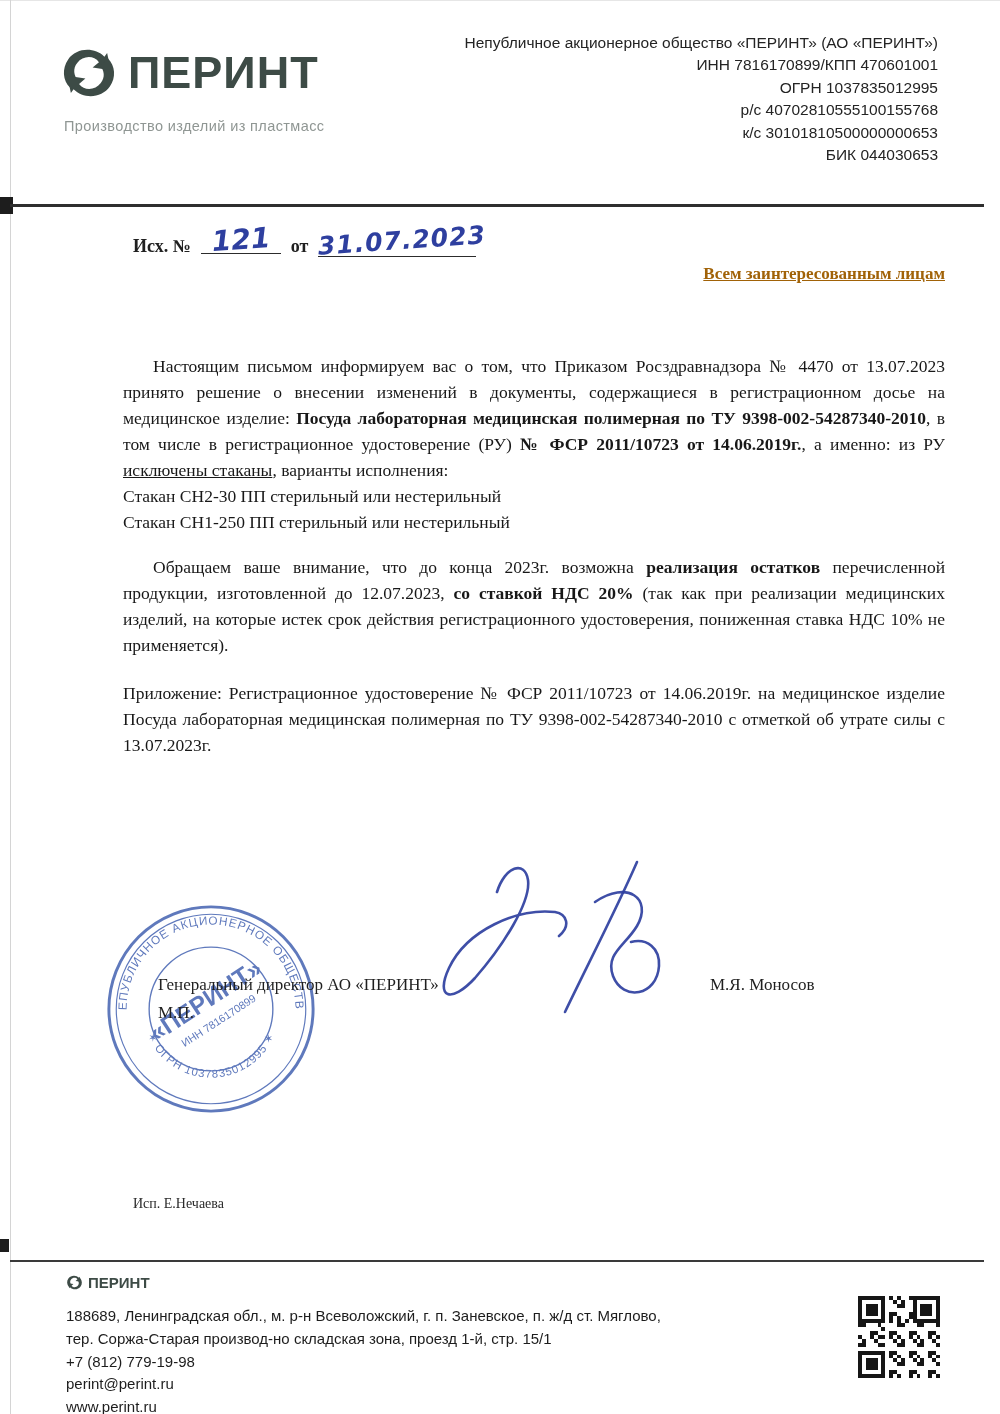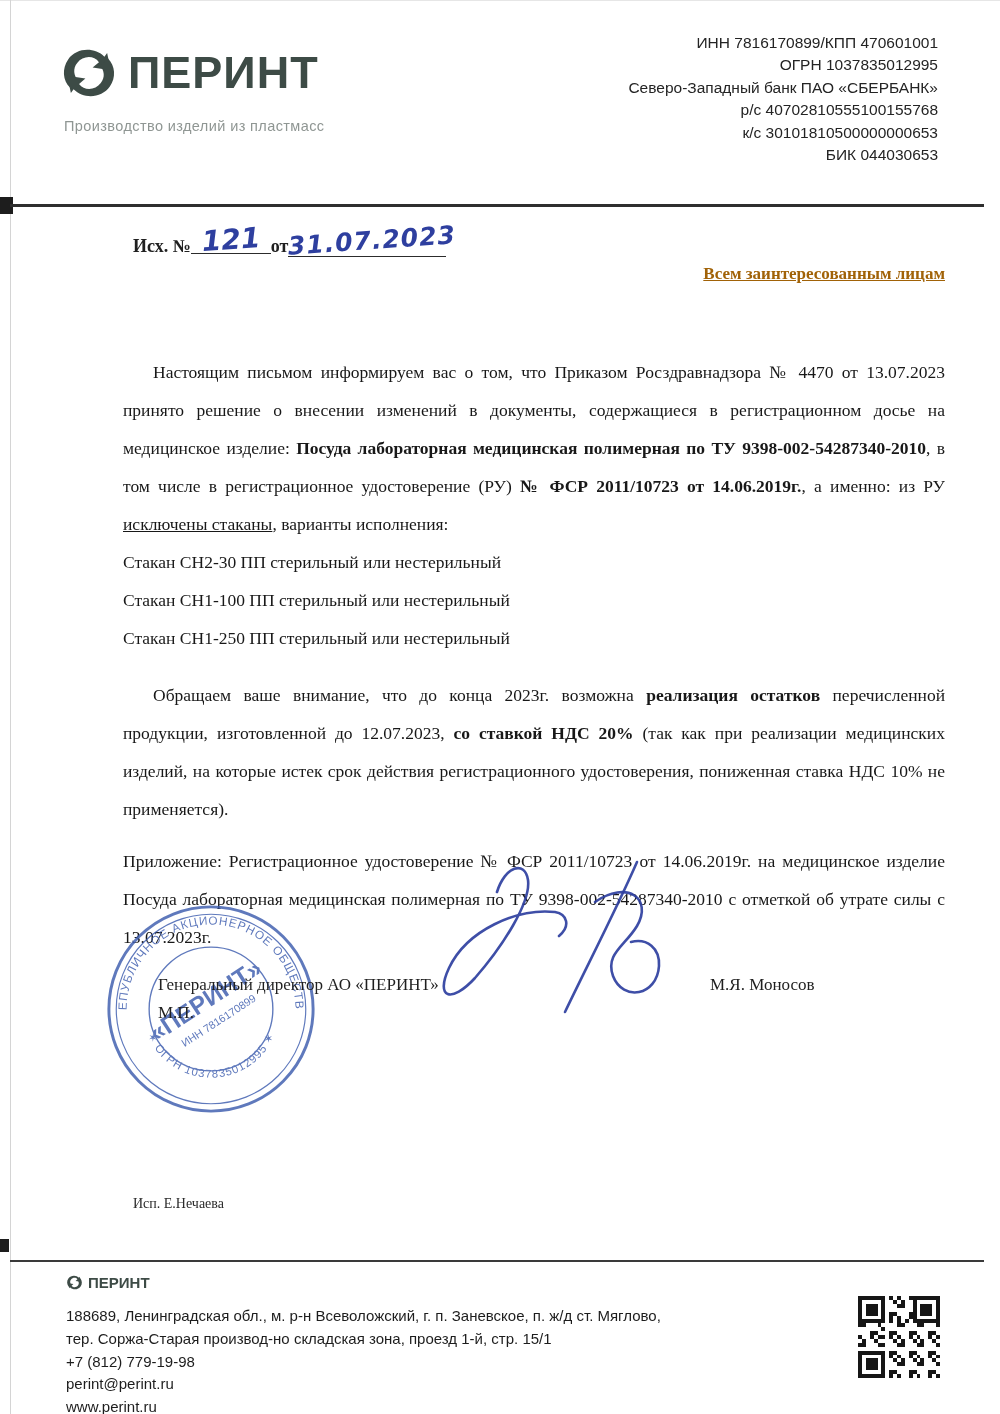--- a/index.html
+++ b/index.html
@@ -19,37 +19,37 @@
   .logo-icon path, .footer-logo-icon path{fill:var(--logo,#3d4b46);}
   .logo-text{font-family:"Liberation Sans",sans-serif;font-weight:bold;font-size:45px;color:var(--logo,#3d4b46);letter-spacing:1px;}
   .logo-tagline{position:absolute;left:64px;top:118px;font-size:14.5px;color:#8f9693;letter-spacing:.4px;font-family:"Liberation Sans",sans-serif;}
   .company-details{position:absolute;right:62px;top:32px;text-align:right;font-size:15.5px;line-height:22.4px;color:#242424;font-family:"Liberation Sans",sans-serif;}
 
   .rule{position:absolute;left:10px;right:16px;}
   .rule-top{top:204px;height:3px;background:#2e2e2e;}
   .rule-bottom{top:1260px;height:2px;background:#3a3a3a;}
 
   
-  .ref-line{position:absolute;left:133px;top:226px;display:flex;align-items:baseline;font-size:18px;font-weight:bold;color:#202020;font-family:"Liberation Serif",serif;}
+  .ref-line{position:absolute;left:133px;top:226px;display:flex;align-items:baseline;gap:10px;font-size:18px;font-weight:bold;color:#202020;font-family:"Liberation Serif",serif;}
   .hw-slot{display:inline-block;border-bottom:1.6px solid #2c2c2c;text-align:center;height:27px;}
   .hw-slot.num{width:80px;}
   .hw-slot.date{width:158px;}
   .hw{display:inline-block;font-family:"DejaVu Sans",sans-serif;font-style:italic;color:var(--ink,#2e3f9f);transform:rotate(-4deg) translateY(-3px);}
   .num .hw{font-size:28px;}
   .date .hw{font-size:25px;letter-spacing:1px;}
 
   .addressee{position:absolute;right:55px;top:264px;font-weight:bold;text-decoration:underline;font-size:17px;color:#a16207;}
 
   
-  .bodytext{position:absolute;left:123px;top:353px;width:822px;font-size:17.5px;line-height:38px;text-align:justify;color:#181818;}
+  .bodytext{position:absolute;left:123px;top:353px;width:822px;font-size:17.5px;line-height:26px;text-align:justify;color:#181818;}
   .para{margin:0;}
   .para.indent{text-indent:30px;}
   .items{text-align:left;}
   .p2{margin-top:19px;}
-  .p3{margin-top:14px;}
+  .p3{margin-top:22px;}
   .seg-b{font-weight:bold;}
   .seg-u{text-decoration:underline;}
 
   
   .sig-position{position:absolute;left:158px;top:975px;font-size:17px;}
   .sig-mp{position:absolute;left:158px;top:1003px;font-size:17px;}
   .sig-name{position:absolute;left:710px;top:975px;font-size:17px;}
   .executor{position:absolute;left:133px;top:1196px;font-size:14px;color:#2a2a2a;}
 
   .stamp{position:absolute;left:103px;top:901px;width:216px;height:216px;opacity:.82;}
@@ -82,44 +82,43 @@
           <path d="M15 50 C26 61 46 60 55 47 C62 37 61 24 53 16 L44 24 C49 29 50 37 45 43 C39 51 27 52 21 44 L28 38 L8 35 L12 54 Z"></path>
         </g>
       </defs>
       <use href="#logo-mark"></use>
     </svg>
     <div class="logo-text">ПЕРИНТ</div>
   </div>
   <div class="logo-tagline">Производство изделий из пластмасс</div>
 
   <div class="company-details">
+      <div>Непубличное акционерное общество «ПЕРИНТ» (АО «ПЕРИНТ»)</div>
       <div>ИНН 7816170899/КПП 470601001</div>
       <div>ОГРН 1037835012995</div>
-      <div>Северо-Западный банк ПАО «СБЕРБАНК»</div>
       <div>р/с 40702810555100155768</div>
       <div>к/с 30101810500000000653</div>
       <div>БИК 044030653</div>
     </div>
 
   <div class="rule rule-top"></div>
 
   <div class="ref-line">
     <span>Исх. №</span>
     <span class="hw-slot num"><span class="hw">121</span></span>
     <span>от</span>
     <span class="hw-slot date"><span class="hw">31.07.2023</span></span>
   </div>
 
   <div class="addressee serif">Всем заинтересованным лицам</div>
 
   <div class="bodytext serif">
     <p class="para indent"><span>Настоящим письмом информируем вас о том, что Приказом Росздравнадзора № 4470 от 13.07.2023 принято решение о внесении изменений в документы, содержащиеся в регистрационном досье на медицинское изделие: </span><span class="seg-b">Посуда лабораторная медицинская полимерная по ТУ 9398-002-54287340-2010</span><span>, в том числе в регистрационное удостоверение (РУ) </span><span class="seg-b">№ ФСР 2011/10723 от 14.06.2019г.</span><span>, а именно: из РУ </span><span class="seg-u">исключены стаканы</span><span>, варианты исполнения:</span></p>
     <div class="items">
         <div>Стакан СН2-30 ПП стерильный или нестерильный</div>
-        <div>Стакан СН1-100 ПП стерильный или нестерильный</div>
         <div>Стакан СН1-250 ПП стерильный или нестерильный</div>
       </div>
     <p class="para indent p2"><span>Обращаем ваше внимание, что до конца 2023г. возможна </span><span class="seg-b">реализация остатков</span><span> перечисленной продукции, изготовленной до 12.07.2023, </span><span class="seg-b">со ставкой НДС 20%</span><span> (так как при реализации медицинских изделий, на которые истек срок действия регистрационного удостоверения, пониженная ставка НДС 10% не применяется).</span></p>
     <p class="para p3"><span>Приложение: Регистрационное удостоверение № ФСР 2011/10723 от 14.06.2019г. на медицинское изделие Посуда лабораторная медицинская полимерная по ТУ 9398-002-54287340-2010 с отметкой об утрате силы с 13.07.2023г.</span></p>
   </div>
 
   <svg class="stamp" viewBox="0 0 220 220">
     <circle cx="110" cy="110" r="104" fill="none" stroke-width="3"></circle>
     <circle cx="110" cy="110" r="96.5" fill="none" stroke-width="1.2"></circle>
     <circle cx="110" cy="110" r="63" fill="none" stroke-width="1.4"></circle>

